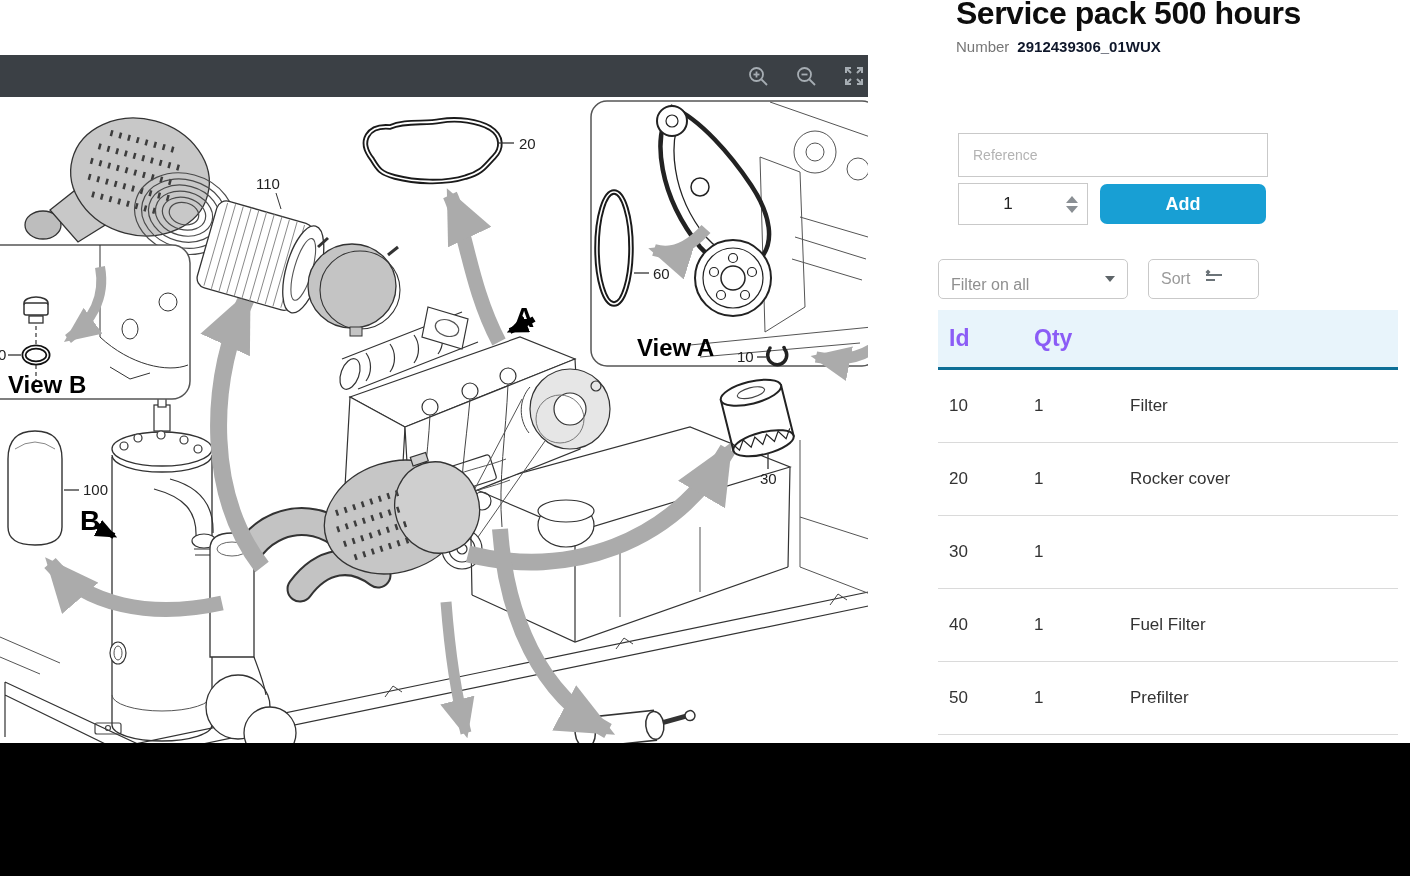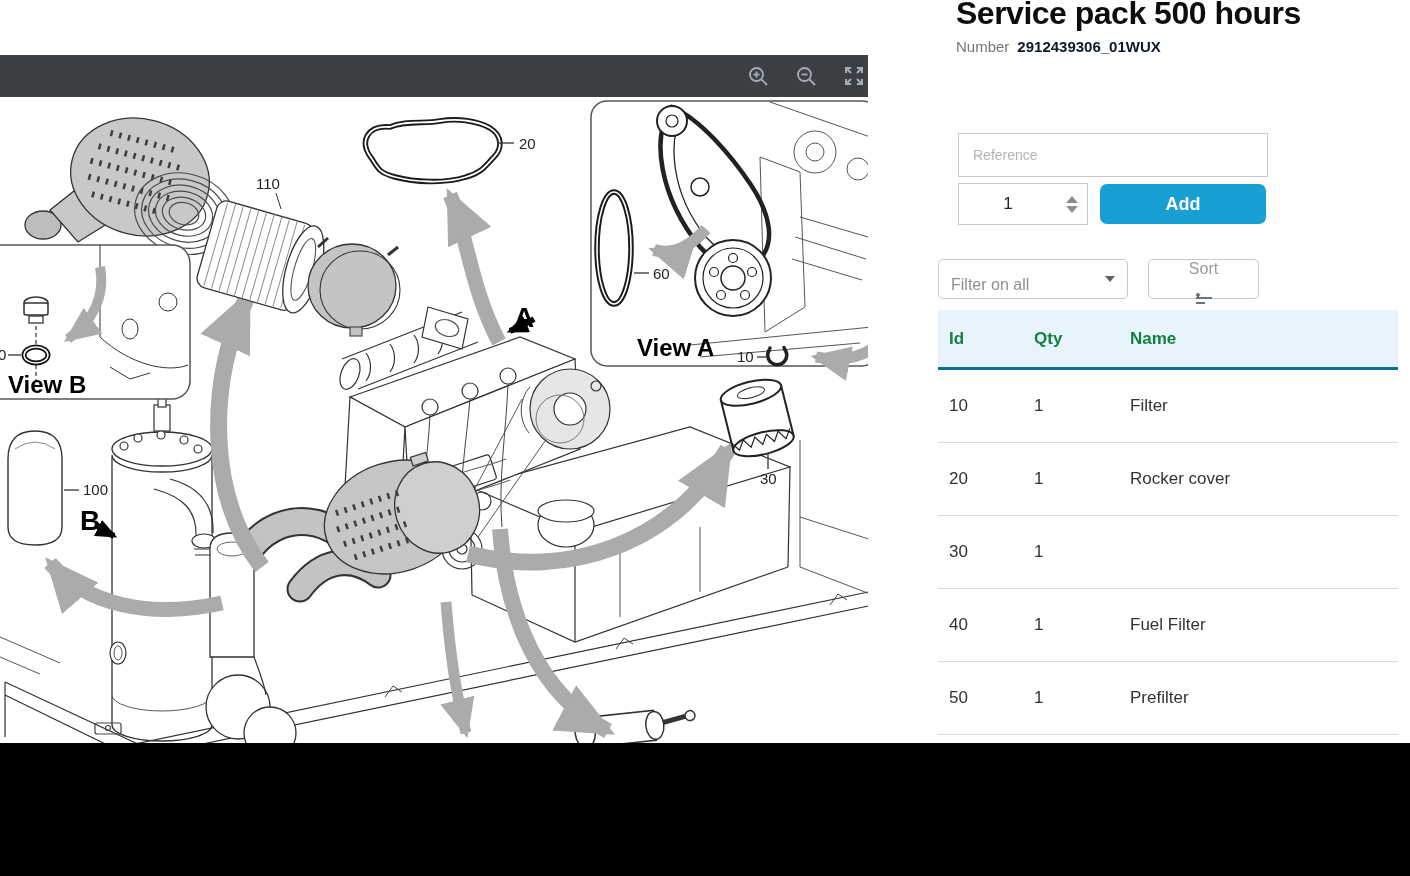--- a/index.html
+++ b/index.html
@@ -44,27 +44,27 @@
   .tri-dn{width:0;height:0;border-left:6px solid transparent;border-right:6px solid transparent;
     border-top:7px solid #8a8f94;}
   .add-btn{position:absolute;left:232px;top:184px;width:166px;height:40px;border:none;border-radius:7px;
     background:var(--accent);color:#fff;font-size:18px;font-weight:bold;font-family:inherit;cursor:pointer;}
   .filter-dd{position:absolute;left:70px;top:259px;width:190px;height:40px;border:1px solid #c9c9c9;
     border-radius:5px;display:flex;align-items:flex-start;padding:16px 12px;cursor:pointer;background:#fff;}
   .filter-dd .txt{flex:1;font-size:16px;color:#8f8f8f;}
   .caret{width:0;height:0;border-left:5px solid transparent;border-right:5px solid transparent;
     border-top:6px solid #5d6468;}
   .sort-btn{position:absolute;left:280px;top:259px;width:111px;height:40px;border:1px solid #c9c9c9;
-    border-radius:5px;display:flex;align-items:center;padding:0 12px;gap:14px;cursor:pointer;background:#fff;flex-direction:column;}
+    border-radius:5px;display:flex;align-items:center;padding:0 12px;gap:14px;cursor:pointer;background:#fff;}
   .sort-btn .txt{font-size:16px;color:#9a9a9a;}
 
   .parts-table{position:absolute;left:70px;top:310px;width:460px;}
   .ph{display:flex;height:60px;background:var(--table-header-bg);
     border-bottom:3px solid var(--table-header-border);align-items:center;
-    font-size:17px;font-weight:bold;color:#15803d;}
+    font-size:23px;font-weight:bold;color:#8b5cf6;}
   .row{display:flex;height:73px;border-bottom:1px solid var(--row-border);
     align-items:center;font-size:17px;color:#333;cursor:pointer;background:#fff;}
   .c-id{width:96px;padding-left:11px;}
   .c-qty{width:96px;}
   .c-name{flex:1;}
 
   
   text{font-family:"Liberation Sans","DejaVu Sans",sans-serif;}
   .callout{font-size:15px;fill:#222;}
   .viewlabel{font-size:24px;font-weight:800;fill:#000;}
@@ -415,21 +415,20 @@
             <line x1="2" y1="11" x2="11" y2="11"></line>
           <path d="M4 6 L4 2 M2.2 3.8 L4 2 L5.8 3.8"></path>
         </svg>
       </span>
     </div>
 
     <div class="parts-table">
       <div class="ph">
         <span class="c-id">Id</span>
         <span class="c-qty">Qty</span>
-        <span class="c-name">Name</span>
       </div>
       <div>
   <div class="row">
     <span class="c-id">10</span>
     <span class="c-qty">1</span>
     <span class="c-name">Filter</span>
   </div>
 
   <div class="row">
     <span class="c-id">20</span>

